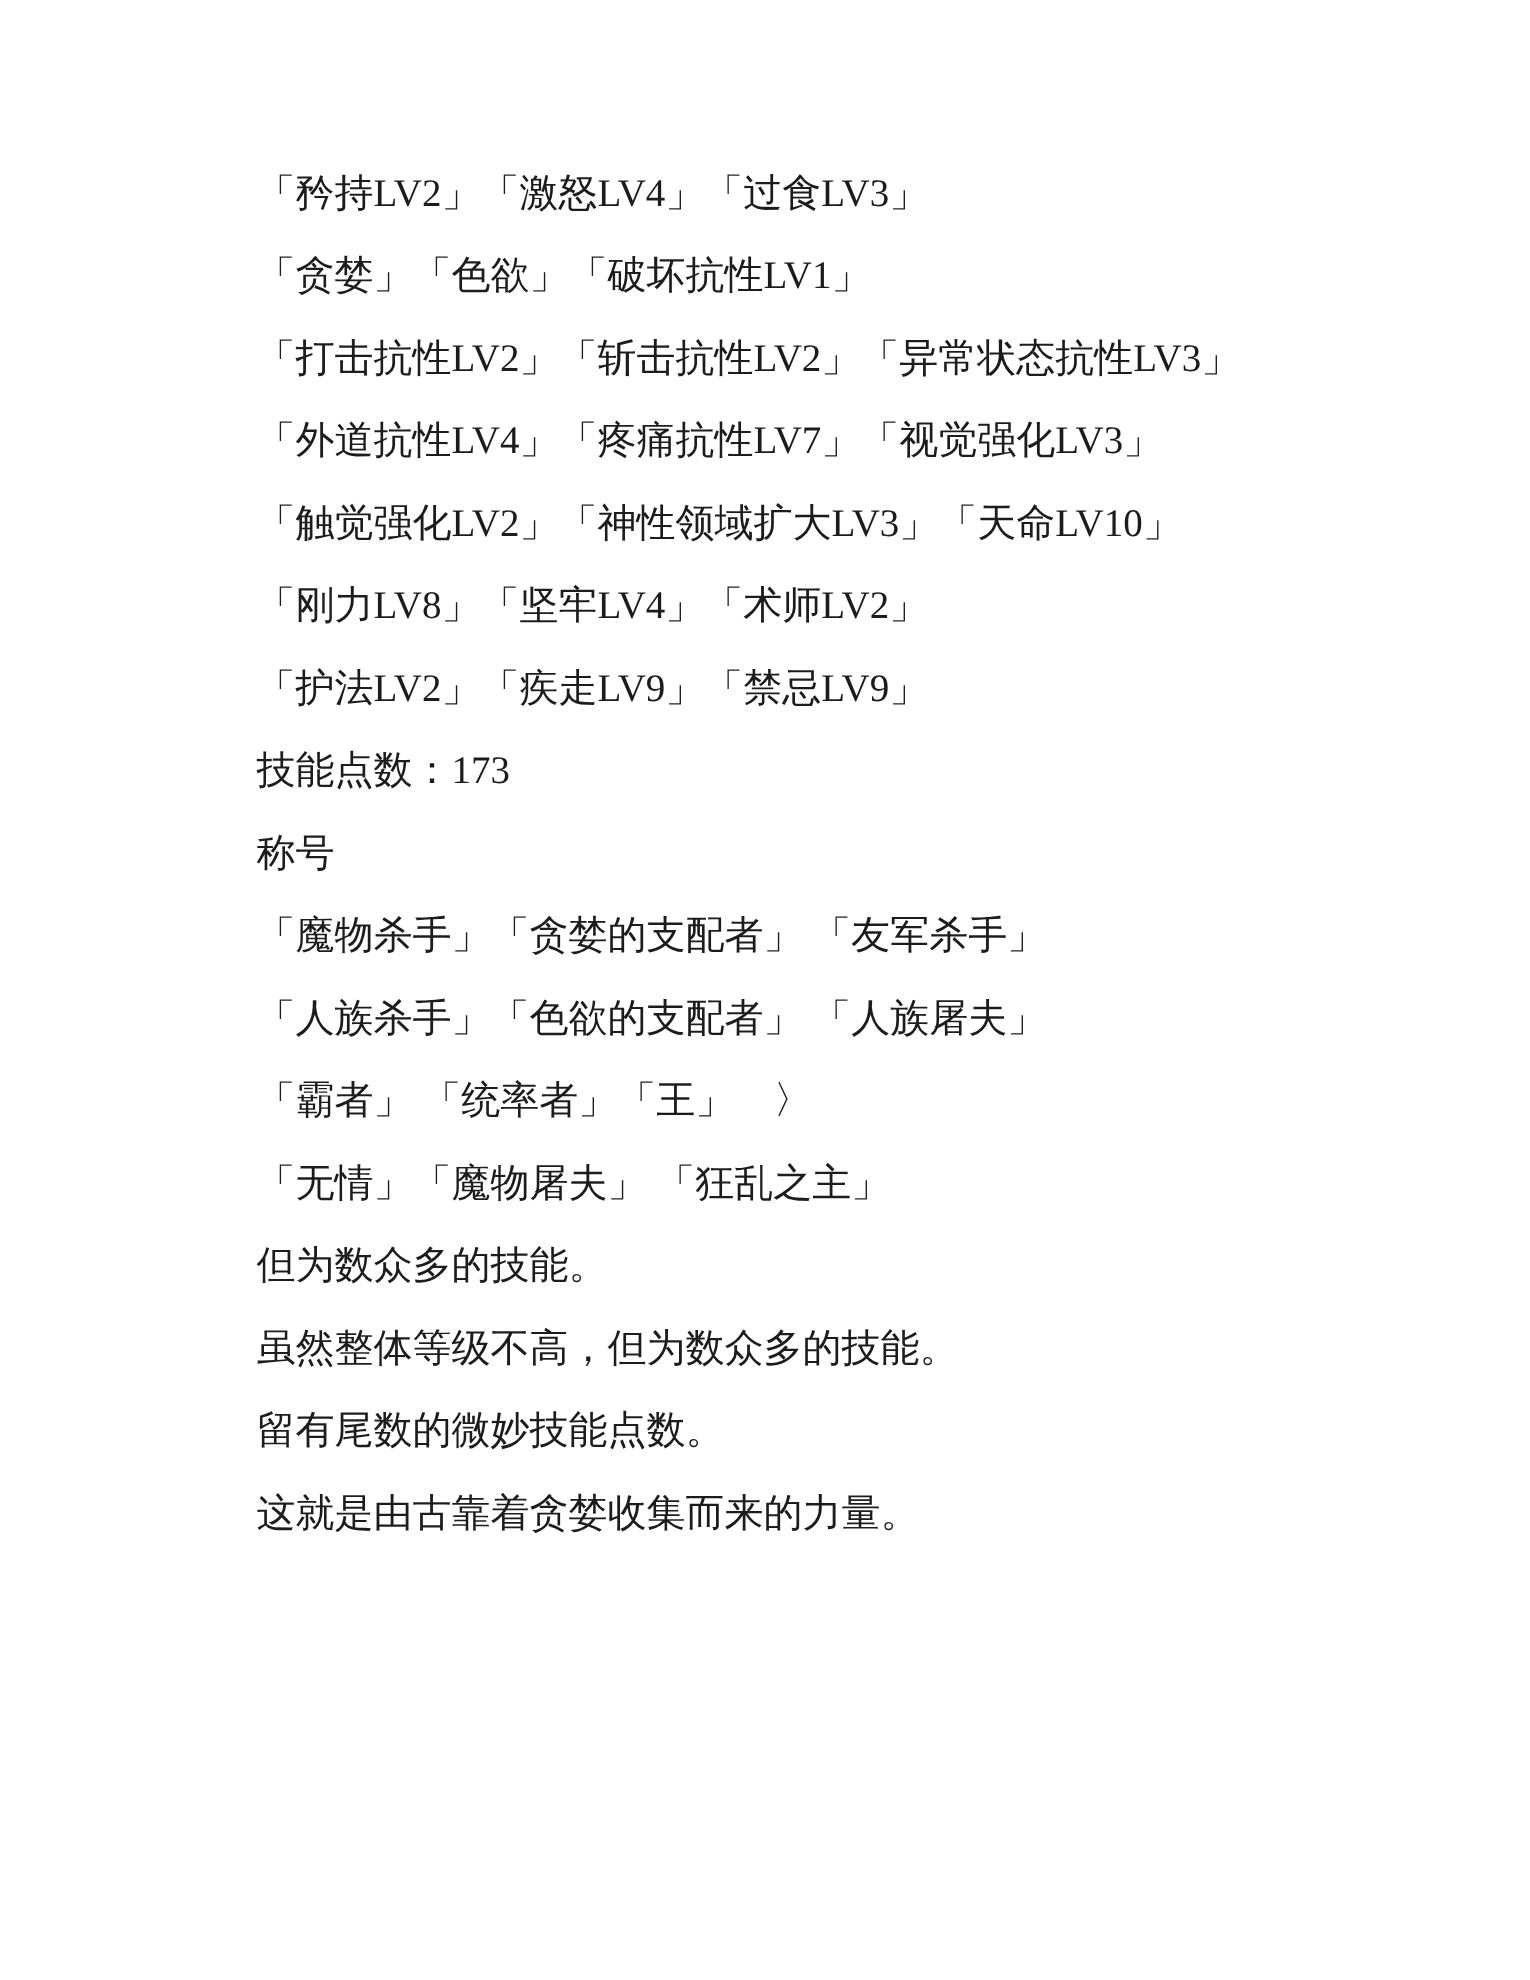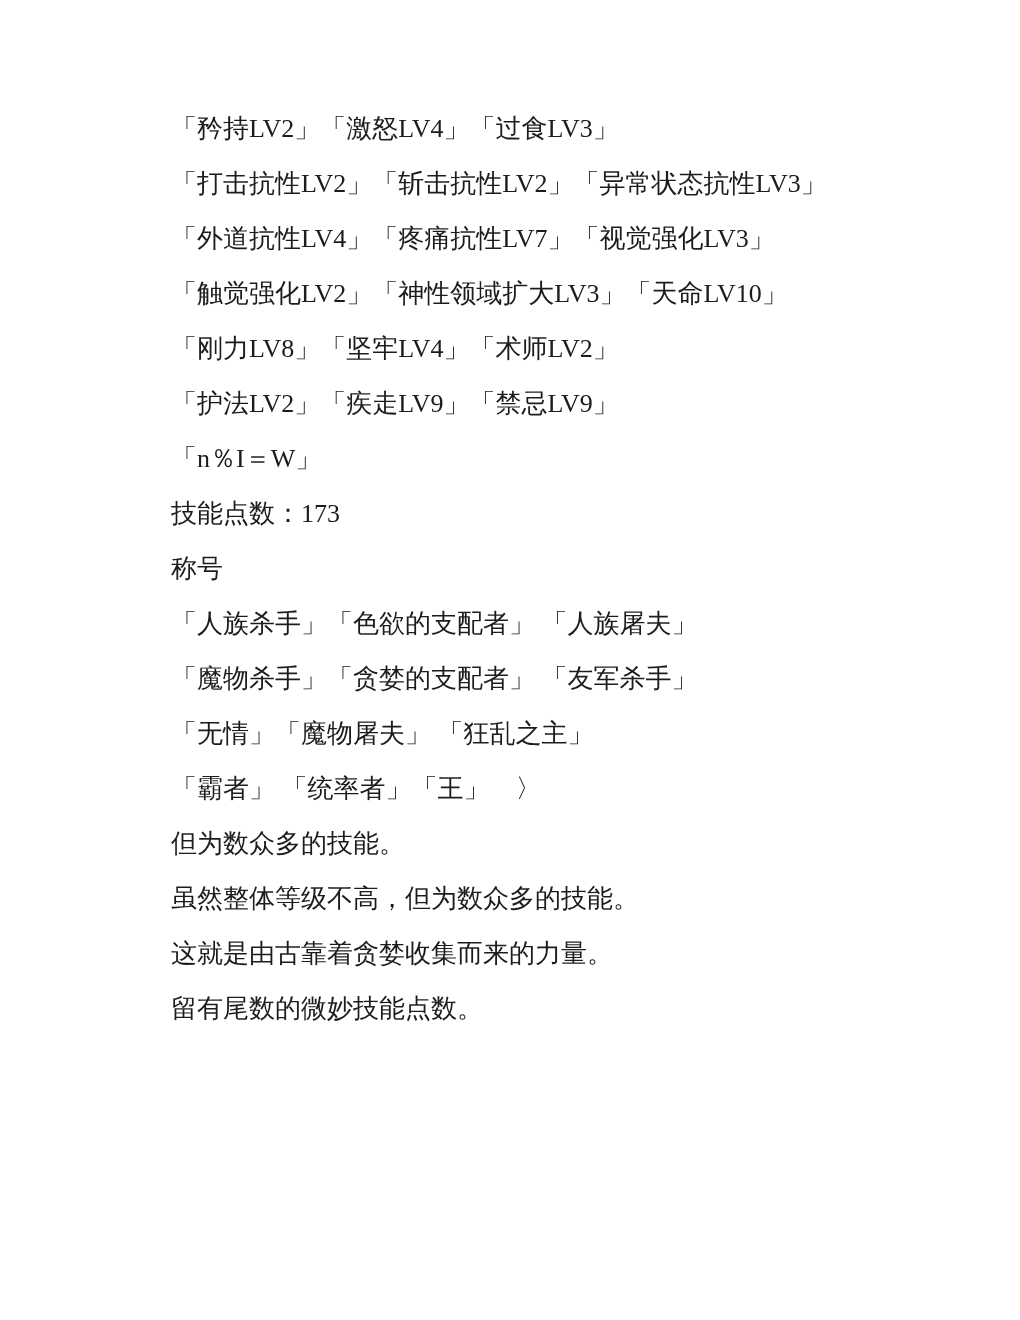--- a/index.html
+++ b/index.html
@@ -28,34 +28,34 @@
     height: 55px;
   }
 </style>
 </head>
 <body>
 
 <div class="reader-page">
 
   <section>
     <div class="line">「矜持LV2」「激怒LV4」「过食LV3」</div>
+    <div class="line">「贪婪」「色欲」「破坏抗性LV1」</div>
     <div class="line">「打击抗性LV2」「斩击抗性LV2」「异常状态抗性LV3」</div>
     <div class="line">「外道抗性LV4」「疼痛抗性LV7」「视觉强化LV3」</div>
     <div class="line">「触觉强化LV2」「神性领域扩大LV3」「天命LV10」</div>
     <div class="line">「刚力LV8」「坚牢LV4」「术师LV2」</div>
     <div class="line">「护法LV2」「疾走LV9」「禁忌LV9」</div>
-    <div class="line">「n％I＝W」</div>
     <div class="line">技能点数：173</div>
     <div class="line">称号</div>
+    <div class="line">「魔物杀手」「贪婪的支配者」 「友军杀手」</div>
     <div class="line">「人族杀手」「色欲的支配者」 「人族屠夫」</div>
-    <div class="line">「魔物杀手」「贪婪的支配者」 「友军杀手」</div>
+    <div class="line">「霸者」 「统率者」「王」　〉</div>
     <div class="line">「无情」「魔物屠夫」 「狂乱之主」</div>
-    <div class="line">「霸者」 「统率者」「王」　〉</div>
   </section>
 
   <section>
     <div class="line">但为数众多的技能。</div>
     <div class="line">虽然整体等级不高，但为数众多的技能。</div>
+    <div class="line">留有尾数的微妙技能点数。</div>
     <div class="line">这就是由古靠着贪婪收集而来的力量。</div>
-    <div class="line">留有尾数的微妙技能点数。</div>
   </section>
 
 </div>
 
 </body></html>

